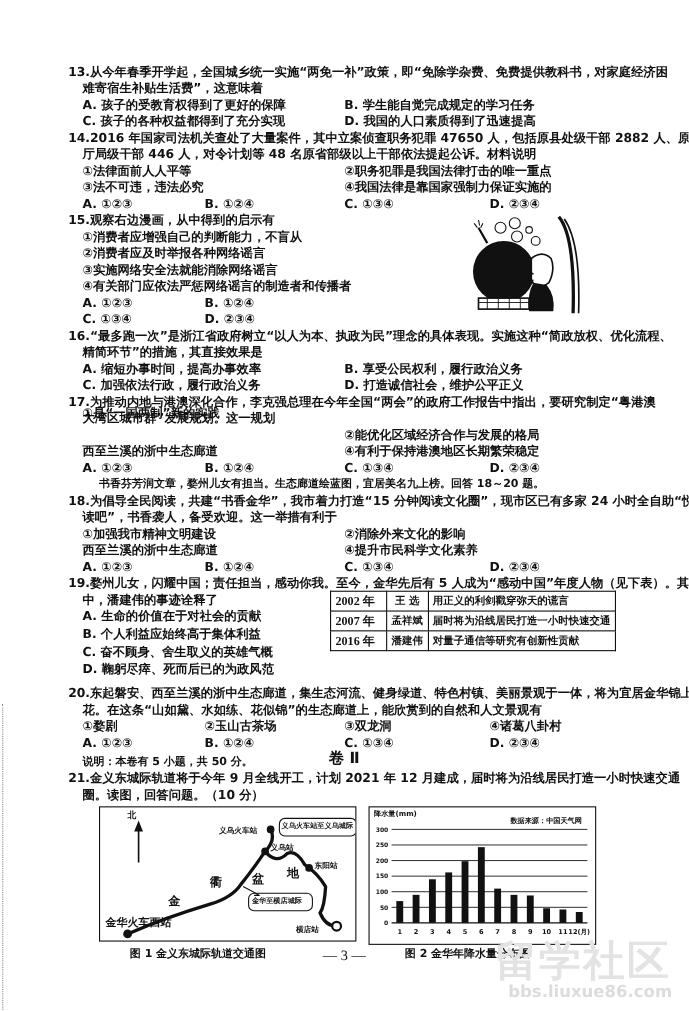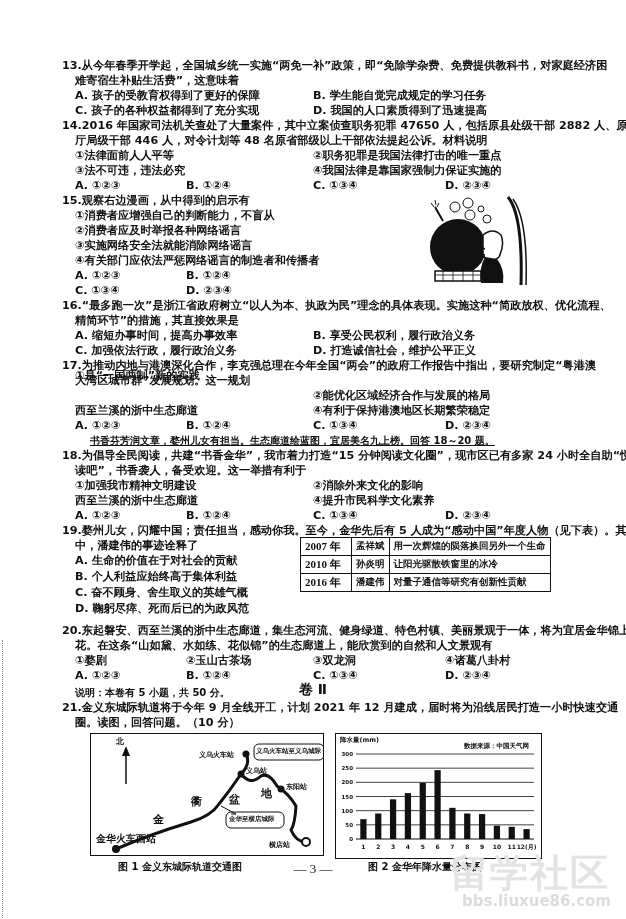--- a/index.html
+++ b/index.html
@@ -4,21 +4,21 @@
 <style>
   html,body{margin:0;padding:0;background:#fff;}
   body{width:626px;height:919px;position:relative;overflow:hidden;
        font-family:"DejaVu Sans","Liberation Sans",sans-serif;color:#111;font-size:11.2px;font-weight:bold;}
   .abs{position:absolute;white-space:nowrap;}
   .line{position:absolute;white-space:nowrap;line-height:15px;}
   .q{left:62px;}
   .ind{left:75px;}
   .c2{left:313px;}
   .optB{left:186px;} .optC{left:313px;} .optD{left:445px;}
-  .passage{font-size:10px;text-decoration:underline;}
+  .passage{font-size:10px;}
   table.award{position:absolute;left:300px;top:519px;border-collapse:collapse;font-size:9.5px;background:#fff;}
   table.award td{border:1.3px solid #111;padding:0 4px;height:17px;white-space:nowrap;}
   table.award td.y{width:42px;font-family:"Liberation Serif",serif;font-size:11px;}
   table.award td.n{width:26px;text-align:center;}
   table.award td.d{width:150px;}
   .section{position:absolute;left:0;width:626px;top:655px;text-align:center;font-size:14px;}
   .map{position:absolute;left:90px;top:715px;width:232px;height:121px;border:1.4px solid #111;}
   .chart{position:absolute;left:335px;top:716px;width:205px;height:124px;border:1.4px solid #111;background:#fff;}
   .cap{position:absolute;font-size:10px;}
   .pg{position:absolute;left:0;width:626px;top:861px;text-align:center;font-family:"Liberation Serif",serif;font-size:13px;font-weight:normal;}
@@ -111,29 +111,29 @@
 
 <div class="line q" style="top:523px"><span>19.</span><span>婺州儿女，闪耀中国；责任担当，感动你我。至今，金华先后有 5 人成为“感动中国”年度人物（见下表）。其</span></div>
 <div class="line ind" style="top:538px">中，潘建伟的事迹诠释了</div>
 <div class="line ind" style="top:553px">A. 生命的价值在于对社会的贡献</div>
 <div class="line ind" style="top:569px">B. 个人利益应始终高于集体利益</div>
 <div class="line ind" style="top:585px">C. 奋不顾身、舍生取义的英雄气概</div>
 <div class="line ind" style="top:601px">D. 鞠躬尽瘁、死而后已的为政风范</div>
 
 <table class="award" style="top:537px">
   <tbody>
+      <tr>
+        <td class="y">2002 年</td>
+        <td class="n">王  选</td>
+        <td class="d">用正义的利剑戳穿弥天的谎言</td>
+      </tr>
   <tr>
         <td class="y">2007 年</td>
         <td class="n">孟祥斌</td>
-        <td class="d">用一次辉煌的陨落换回另外一个生命</td>
-      </tr>
-  <tr>
-        <td class="y">2010 年</td>
-        <td class="n">孙炎明</td>
-        <td class="d">让阳光驱散铁窗里的冰冷</td>
+        <td class="d">届时将为沿线居民打造一小时快速交通</td>
       </tr>
   <tr>
         <td class="y">2016 年</td>
         <td class="n">潘建伟</td>
         <td class="d">对量子通信等研究有创新性贡献</td>
       </tr>
 </tbody>
   </table>
 
 <div class="line q" style="top:623px"><span>20.</span><span>东起磐安、西至兰溪的浙中生态廊道，集生态河流、健身绿道、特色村镇、美丽景观于一体，将为宜居金华锦上添</span></div>

